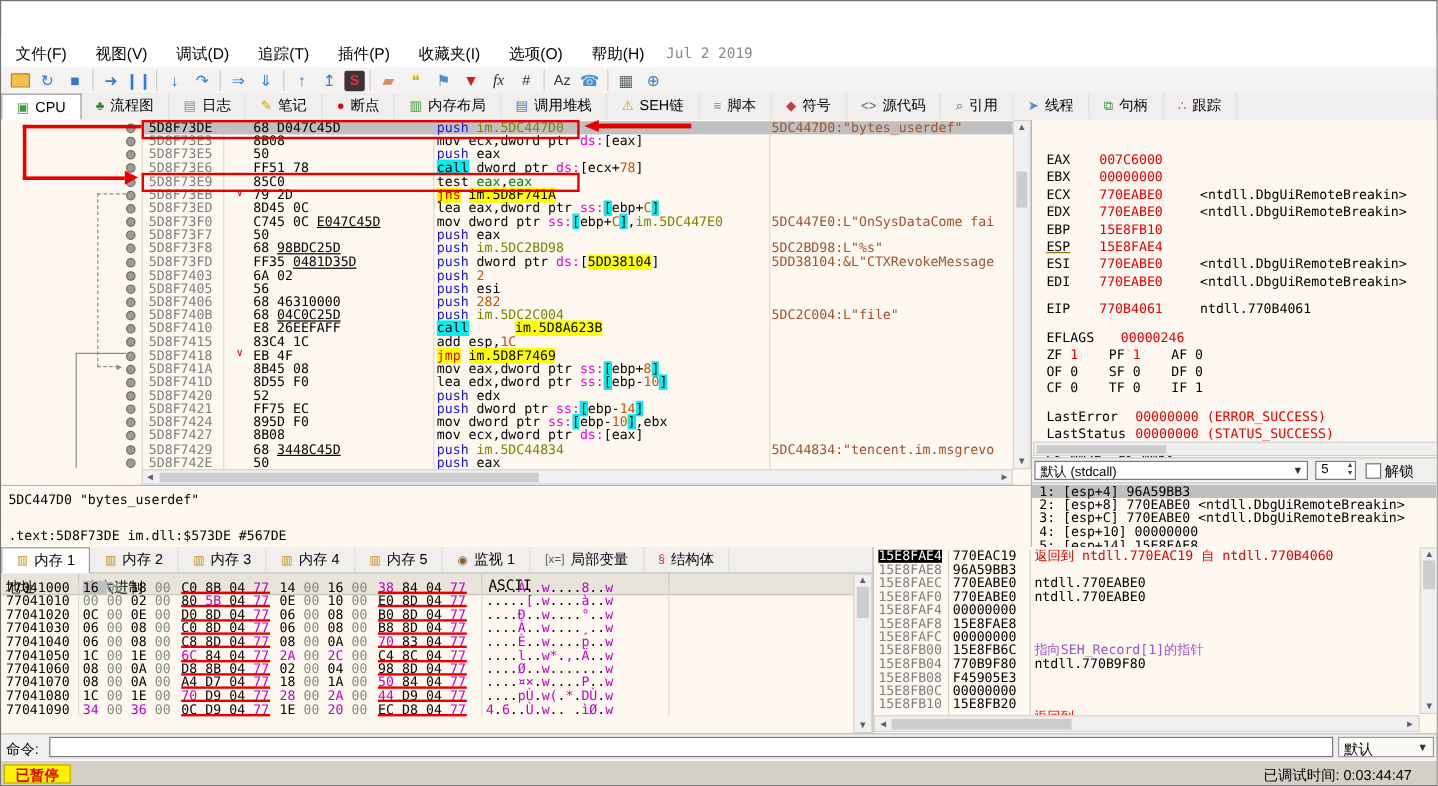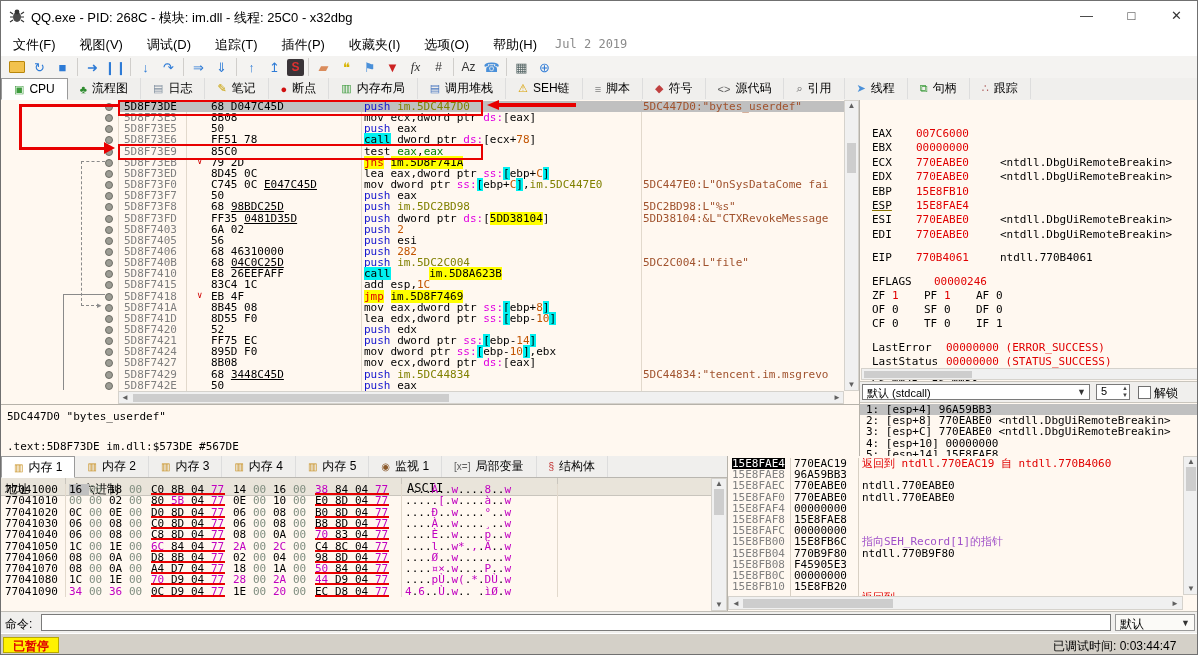--- a/index.html
+++ b/index.html
@@ -120,31 +120,20 @@
   .sunken{border:1px solid;border-color:#8A877F #FFF #FFF #8A877F;box-sizing:border-box;margin-top:28px;}
   #stat-msg{position:absolute;left:62px;top:3px;width:716px;height:17px;font-size:12px;padding:1px 6px;}
   #stat-empty{position:absolute;left:784px;top:3px;width:264px;height:17px;}
   #stat-time{position:absolute;left:1052px;top:4px;font-size:12px;color:#000;}
 </style>
 </head>
 <body>
 
 <div id="root">
 
-  <div id="titlebar">
-    <svg style="position:absolute;left:8px;top:7px" width="16" height="16" viewBox="0 0 16 16">
-      <ellipse cx="8" cy="9" rx="4" ry="5" fill="#4A4A4A"></ellipse>
-        <circle cx="8" cy="4" r="2.4" fill="#333"></circle>
-      <path d="M4 6 L1 4 M4 9 L1 9 M4 12 L1 14 M12 6 L15 4 M12 9 L15 9 M12 12 L15 14" stroke="#333" stroke-width="1.2" fill="none"></path>
-    </svg>
-    <span class="title">QQ.exe - PID: 268C - 模块: im.dll - 线程: 25C0 - x32dbg</span>
-    <span class="winbtn" style="right:90px">—</span>
-    <span class="winbtn" style="right:45px">□</span>
-    <span class="winbtn" style="right:0">✕</span>
-  </div>
 
   <div id="menubar">
       <div class="menu-item">文件(F)</div>
       <div class="menu-item">视图(V)</div>
       <div class="menu-item">调试(D)</div>
       <div class="menu-item">追踪(T)</div>
       <div class="menu-item">插件(P)</div>
       <div class="menu-item">收藏夹(I)</div>
       <div class="menu-item">选项(O)</div>
       <div class="menu-item">帮助(H)</div>

